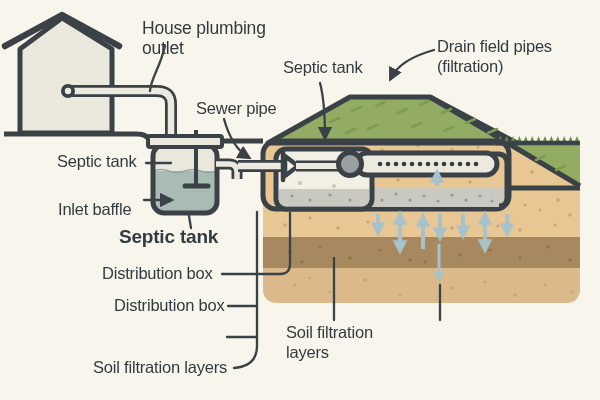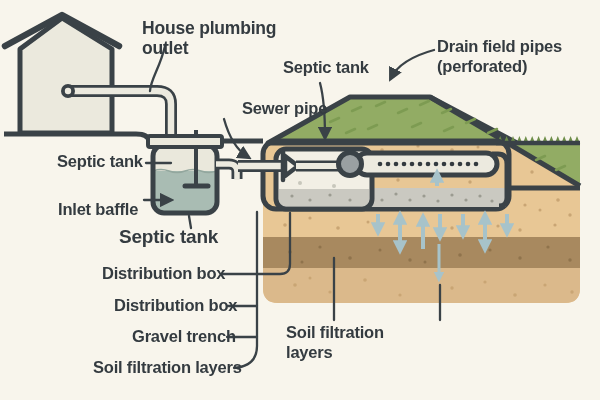--- a/index.html
+++ b/index.html
@@ -4,21 +4,21 @@
 <style>
   html,body{margin:0;padding:0;background:#fff;}
   .stage{
     position:relative;width:600px;height:400px;overflow:hidden;
     background:#f8f5ec;
     font-family:"Liberation Sans","DejaVu Sans",sans-serif;
   }
   .stage svg{position:absolute;left:0;top:0;}
   .lbl{
     position:absolute;color:#343b40;font-size:16.5px;line-height:19.5px;
-    font-weight:700;letter-spacing:-0.2px;white-space:nowrap;
+    font-weight:400;letter-spacing:-0.2px;white-space:nowrap;
   }
   .lbl.wrap{white-space:normal;}
   .lbl.big{font-size:19px;font-weight:600;}
   .lbl.first{font-size:17.5px;}
 </style>
 </head>
 <body>
 
 <div class="stage">
 
@@ -244,36 +244,35 @@
     <path d="M234,368 Q257,366 257,346 V212"></path>
     <path d="M320,83 C324,98 325,118 325,137" marker-end="url(#ad)"></path>
     <path d="M434,50 C412,56 397,66 391,78" marker-end="url(#ad)"></path>
     <path d="M334,320 V258"></path>
     <path d="M440,320 V285"></path>
   </g>
 </svg>
 
 <div class="lbl first wrap" style="left:142px;top:19px;width:135px;">House plumbing outlet</div>
 
-<div class="lbl" style="left:196px;top:99px;margin-left:46px;">Sewer pipe</div>
+<div class="lbl" style="left:196px;top:99px;">Sewer pipe</div>
 
 <div class="lbl" style="left:57px;top:152px;">Septic tank</div>
 
 <div class="lbl" style="left:58px;top:190px;margin-top:10px;">Inlet baffle</div>
 
 <div class="lbl big" style="left:119px;top:227px;">Septic tank</div>
 
 <div class="lbl" style="left:102px;top:264px;">Distribution box</div>
 
 <div class="lbl" style="left:114px;top:296px;">Distribution box</div>
 
-<div class="lbl" style="left:132px;top:327px;">Gravel trench</div>
 
 <div class="lbl" style="left:93px;top:358px;">Soil filtration layers</div>
 
 <div class="lbl" style="left:283px;top:58px;">Septic tank</div>
 
-<div class="lbl wrap" style="left:437px;top:37px;width:150px;">Drain field pipes (perforated)</div>
+<div class="lbl wrap" style="left:437px;top:37px;width:150px;">Drain field pipes (filtration)</div>
 
 <div class="lbl wrap" style="left:286px;top:323px;width:110px;">Soil filtration layers</div>
 
 
 </div>
 
 </body></html>

